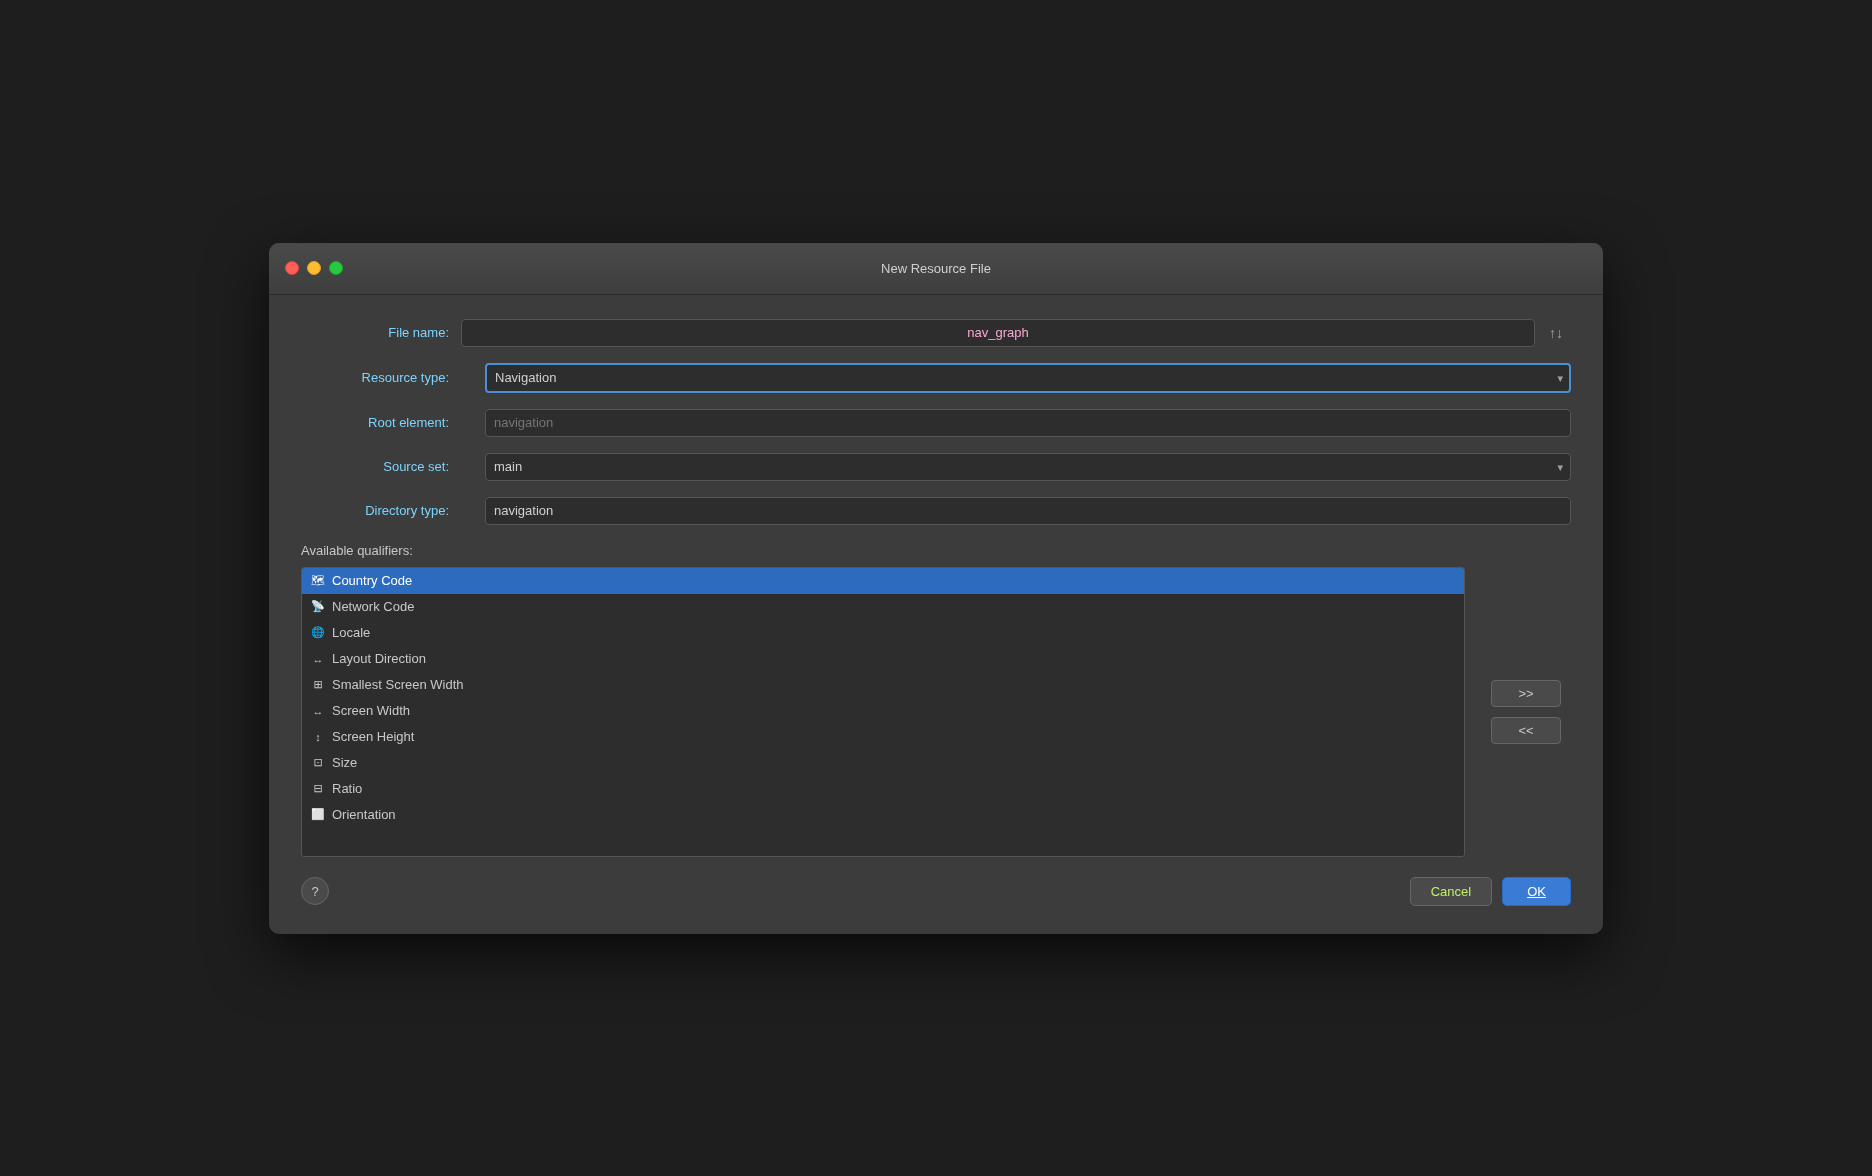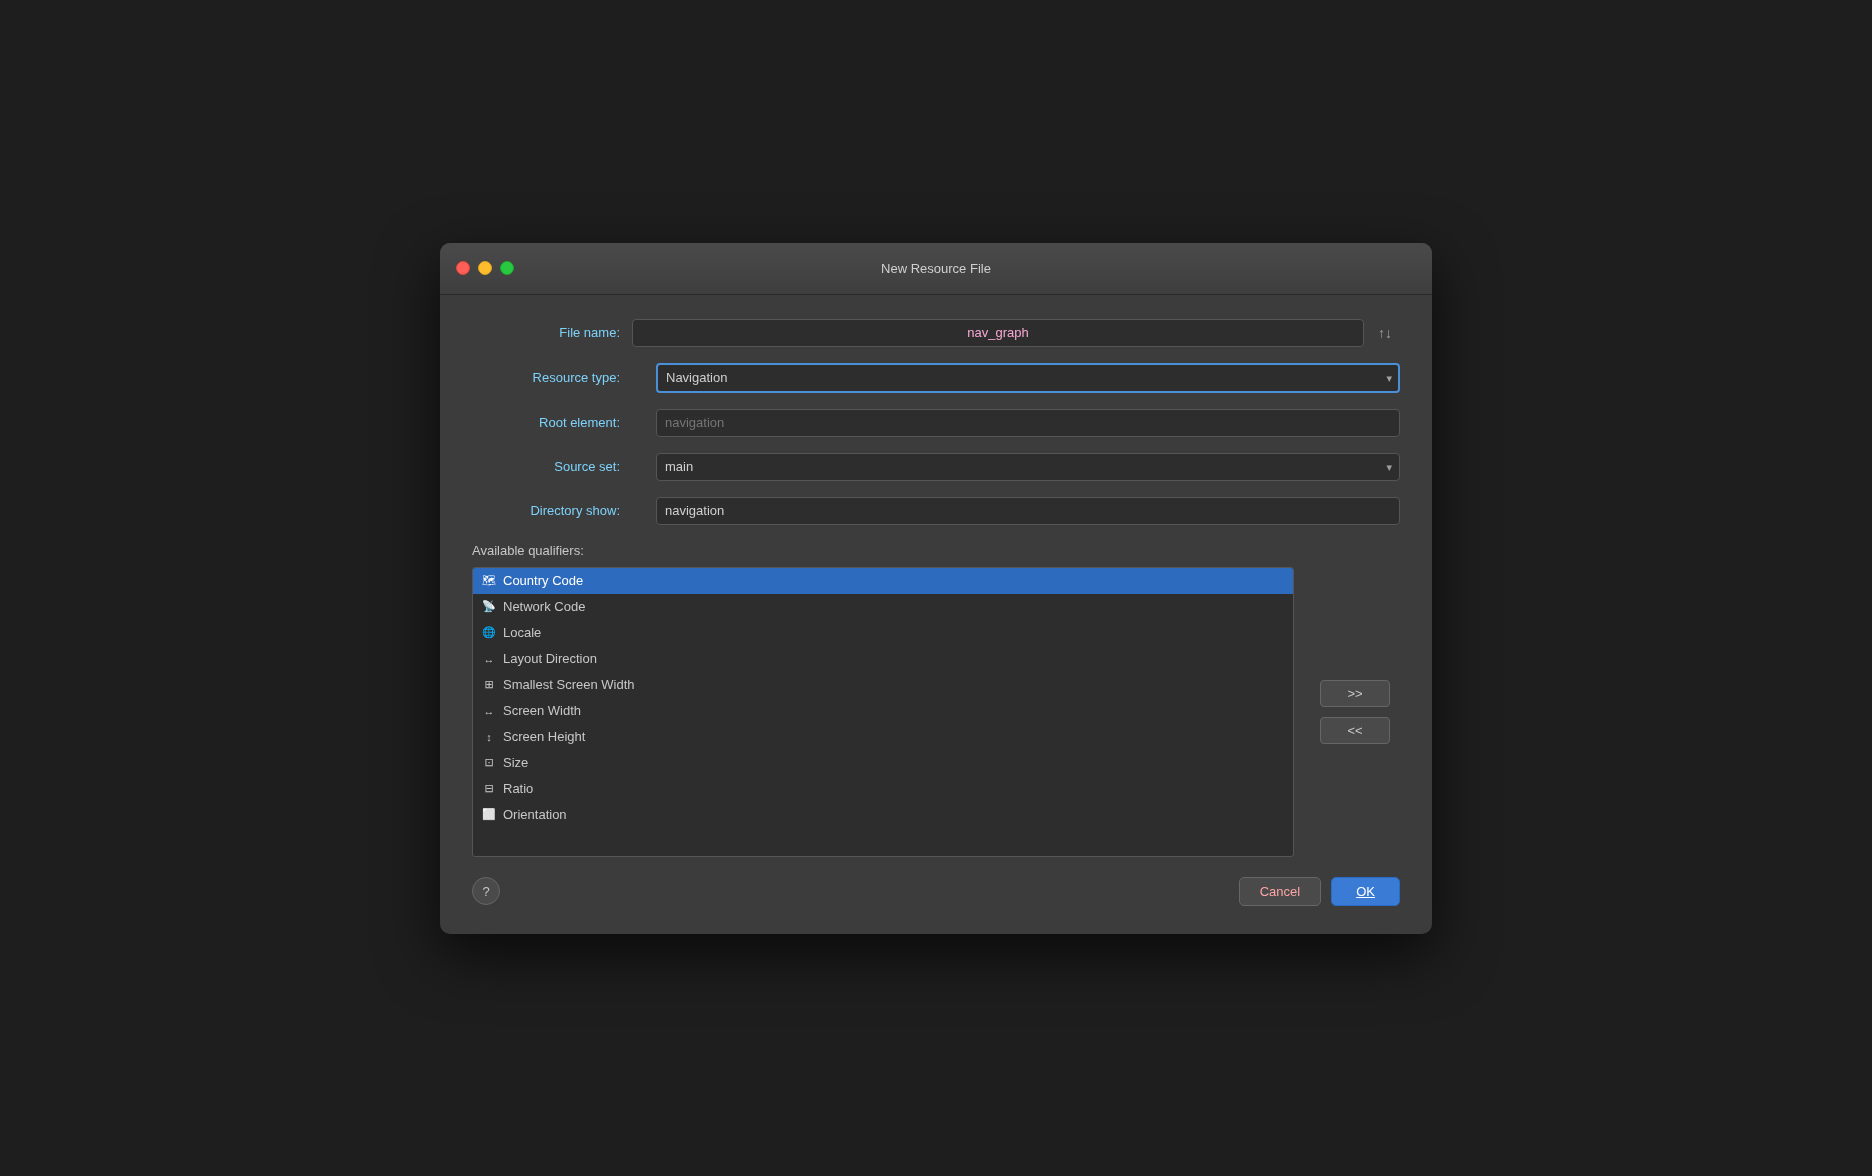--- a/index.html
+++ b/index.html
@@ -11,21 +11,21 @@
     body {
       background: #1e1e1e;
       display: flex;
       justify-content: center;
       align-items: center;
       min-height: 100vh;
       font-family: -apple-system, BlinkMacSystemFont, "SF Pro Text", "Helvetica Neue", Arial, sans-serif;
     }
 
     .dialog-wrapper {
-      width: 992px;
+      width: 1334px;
       background: #3c3c3c;
       border-radius: 10px;
       box-shadow: 0 20px 60px rgba(0,0,0,0.7);
       overflow: hidden;
     }
 
     .title-bar {
       background: linear-gradient(to bottom, #4a4a4a, #3e3e3e);
       height: 52px;
       display: flex;
@@ -283,21 +283,21 @@
 
     .footer-right {
       display: flex;
       gap: 10px;
     }
 
     .btn-cancel {
       background: #4a4a4a;
       border: 1px solid #666;
       border-radius: 5px;
-      color: #fca5a5;
+      color: #bef264;
       font-size: 13px;
       padding: 6px 20px;
       cursor: pointer;
       min-width: 80px;
     }
 
     .btn-ok {
       background: #3a7bd5;
       border: 1px solid #2a6bc5;
       border-radius: 5px;
@@ -375,21 +375,21 @@
         <select>
           <option>main</option>
           <option>test</option>
           <option>androidTest</option>
         </select>
         <span class="select-arrow">▾</span>
       </div>
     </div>
 
     <div class="form-row">
-      <span class="form-label">Directory show:</span>
+      <span class="form-label">Directory type:</span>
       <input class="form-input" type="text" value="navigation" style="">
     </div>
 
     <div class="qualifiers-labels-row">
       <div class="qual-label-left">
         <span class="qualifiers-label">Available qualifiers:</span>
       </div>
       <div class="transfer-space"></div>
     </div>
 

